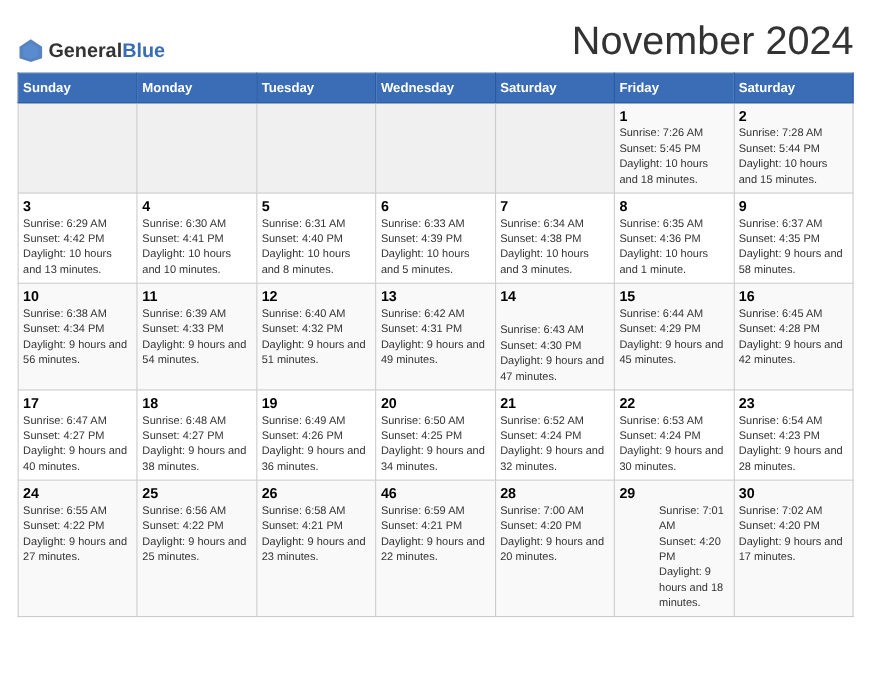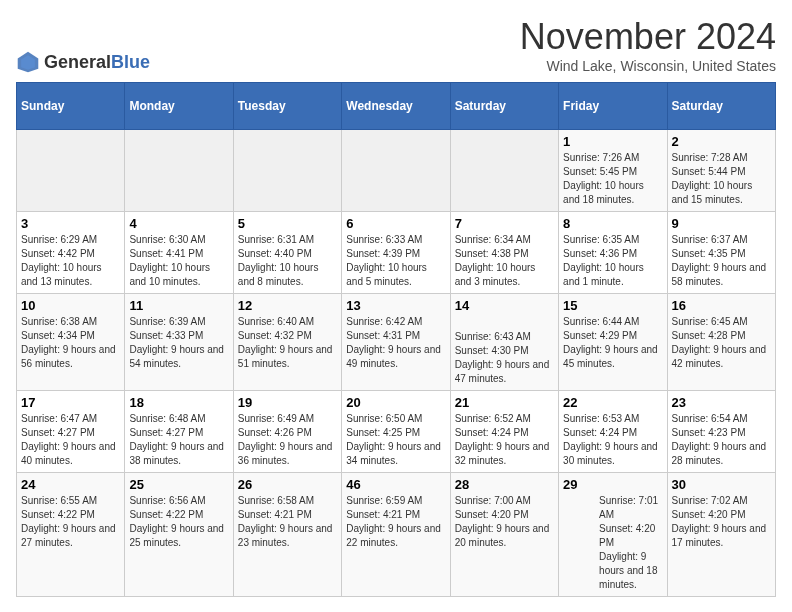--- a/index.html
+++ b/index.html
@@ -38,21 +38,21 @@
       color: #555;
     }
     table {
       width: 100%;
       border-collapse: collapse;
       font-size: 11px;
     }
     thead tr th {
       background-color: #3a6db5;
       color: #fff;
-      padding: 16px 4px;
+      padding: 6px 4px;
       text-align: left;
       font-size: 12px;
       font-weight: bold;
       border: 1px solid #2a5aa0;
     }
     tbody tr td {
       border: 1px solid #ccc;
       vertical-align: top;
       padding: 4px;
       height: 78px;
@@ -90,21 +90,20 @@
       <polygon points="14,6 22,11 22,20 14,23 6,20 6,11" fill="#5a8fd5" opacity="0.7"></polygon>
     </svg>
     <div>
       <div>
         <span style="font-size:18px;font-weight:bold;color:#333;">General</span><span style="font-size:18px;font-weight:bold;color:#3a6db5;">Blue</span>
       </div>
     </div>
   </div>
   <div class="title-area">
     <div class="month-title">November 2024</div>
-    <div class="location-title">Wind Lake, Wisconsin, United States</div>
   </div>
 </div>
 
 <table>
   <thead>
     <tr>
     <th>Sunday</th>
         <th>Monday</th>
         <th>Tuesday</th>
         <th>Wednesday</th>

